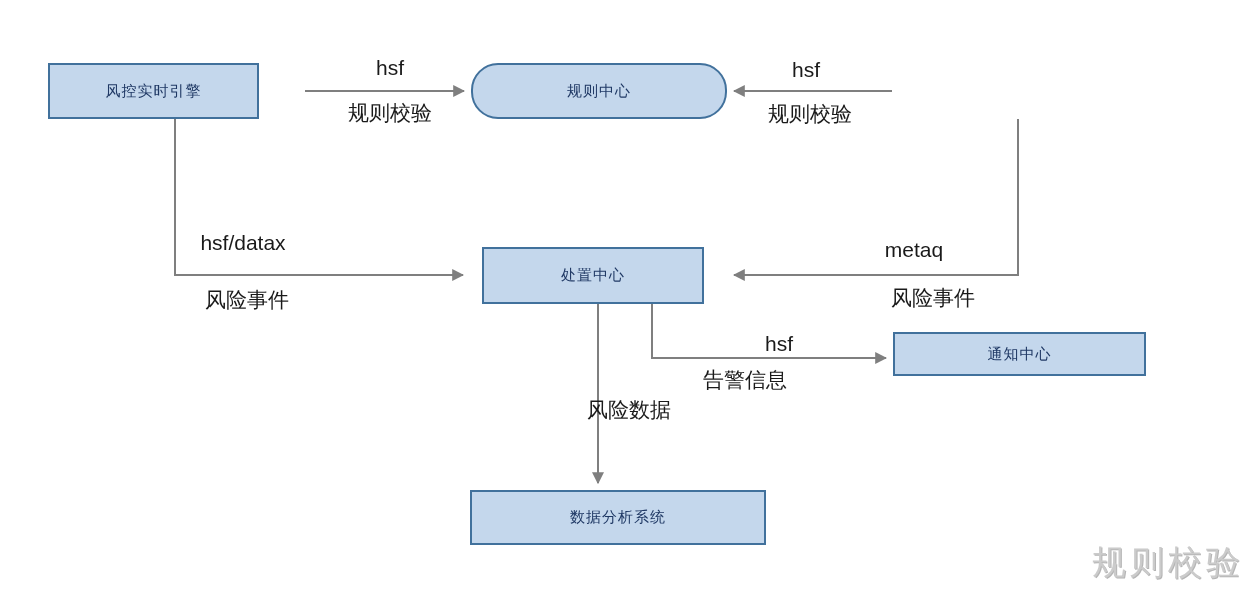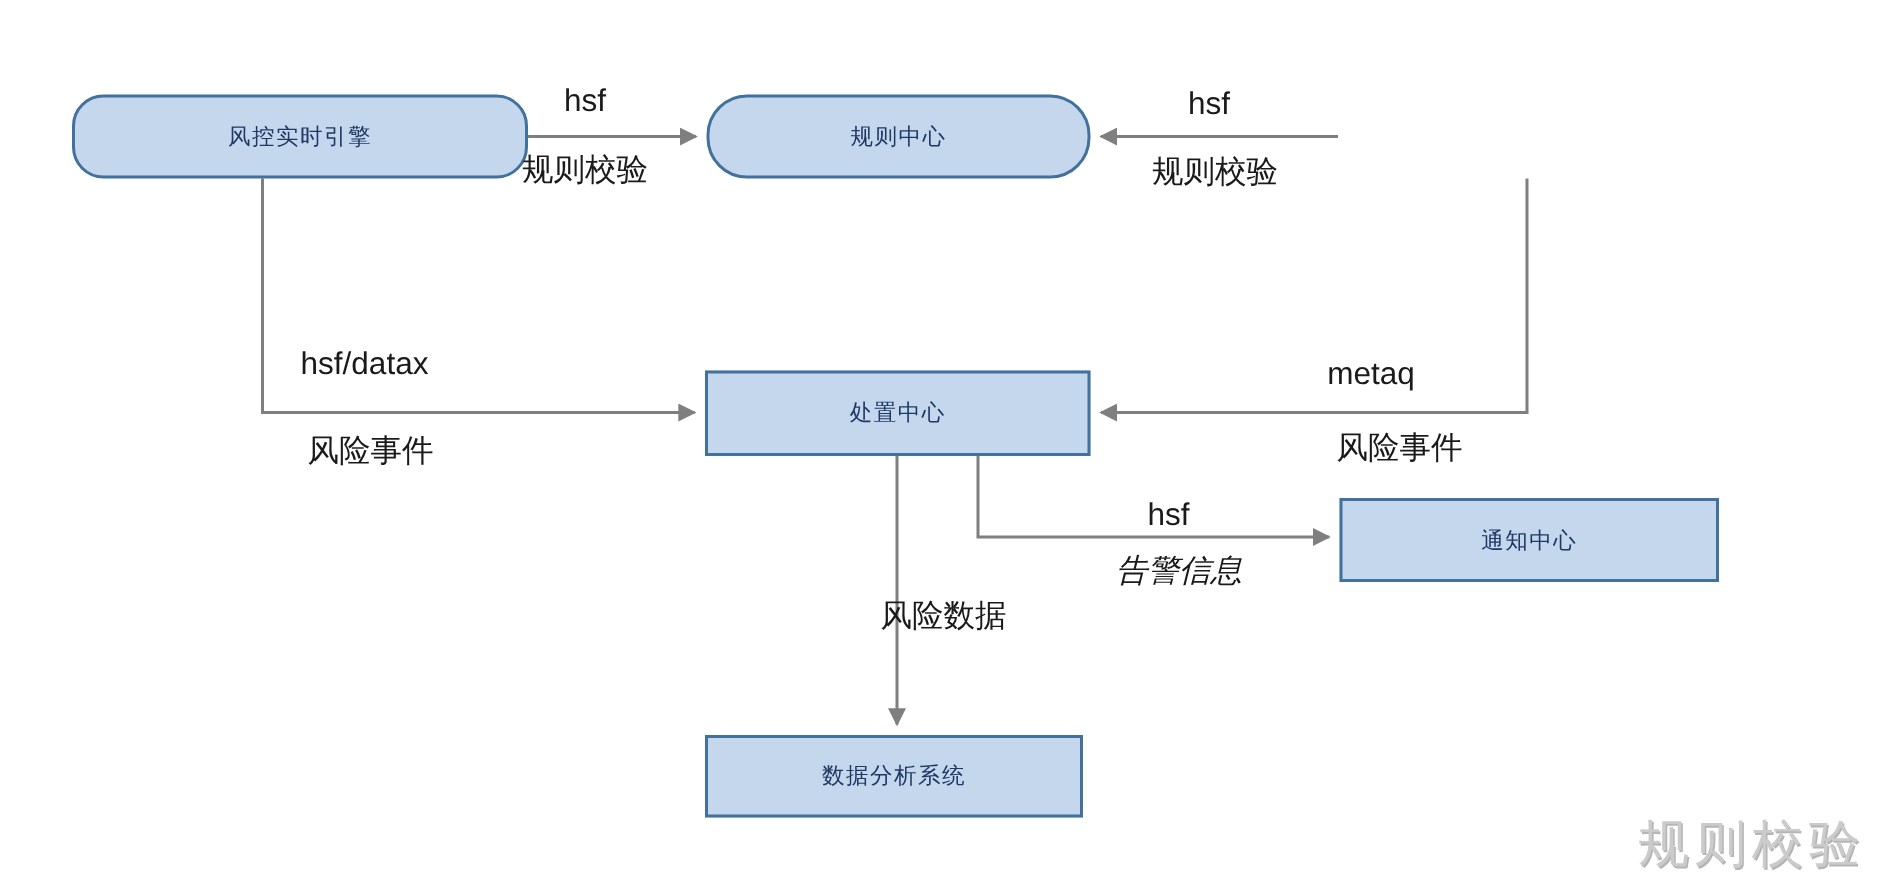--- a/index.html
+++ b/index.html
@@ -39,43 +39,43 @@
     background: var(--node-fill, #C4D7EC);
     border: 2px solid var(--node-border, #41719C);
     color: var(--node-text, #1F3864);
     font-size: 15px;
     letter-spacing: 1px;
     display: flex;
     align-items: center;
     justify-content: center;
     text-align: center;
   }
-  .node-realtime   { left: 48px;  top: 63px;  width: 304px; height: 56px; border-radius: 21px; }
+  .node-realtime   { left: 48px;  top: 63px;  width: 211px; height: 56px; }
   .node-rulecenter { left: 471px; top: 63px;  width: 256px; height: 56px; border-radius: 27px; }
   .node-offline    { left: 892px; top: 63px;  width: 255px; height: 56px; }
-  .node-disposal   { left: 470px; top: 247px; width: 257px; height: 57px; }
-  .node-notify     { left: 893px; top: 332px; width: 253px; height: 56px; }
-  .node-analysis   { left: 470px; top: 490px; width: 252px; height: 55px; }
+  .node-disposal   { left: 482px; top: 247px; width: 222px; height: 57px; }
+  .node-notify     { left: 893px; top: 332px; width: 253px; height: 44px; }
+  .node-analysis   { left: 470px; top: 490px; width: 296px; height: 55px; }
   .edge-label {
     position: absolute;
     transform: translate(-50%, -50%);
     color: var(--label-text, #1A1A1A);
     font-size: 21px;
     white-space: nowrap;
   }
   .lbl-e1-proto { left: 390px; top: 68px; }
   .lbl-e1-data  { left: 390px; top: 113px; }
   .lbl-e2-proto { left: 806px; top: 70px; }
   .lbl-e2-data  { left: 810px; top: 114px; }
   .lbl-e3-proto { left: 243px; top: 243px; }
   .lbl-e3-data  { left: 247px; top: 300px; }
   .lbl-e4-proto { left: 914px; top: 250px; }
   .lbl-e4-data  { left: 933px; top: 298px; }
   .lbl-e5-proto { left: 779px; top: 344px; }
-  .lbl-e5-data  { left: 786px; top: 380px; font-style: italic; }
+  .lbl-e5-data  { left: 745px; top: 380px; }
   .lbl-e6-data  { left: 597px; top: 410px; margin-left: 32px; }
   .watermark {
     position: absolute;
     right: 10px;
     bottom: 8px;
     font-size: 34px;
     letter-spacing: 4px;
     color: var(--watermark, #CBCBCB);
     text-shadow: 1px 1px 0 #b5b5b5, -1px -1px 0 #ffffff;
   }

